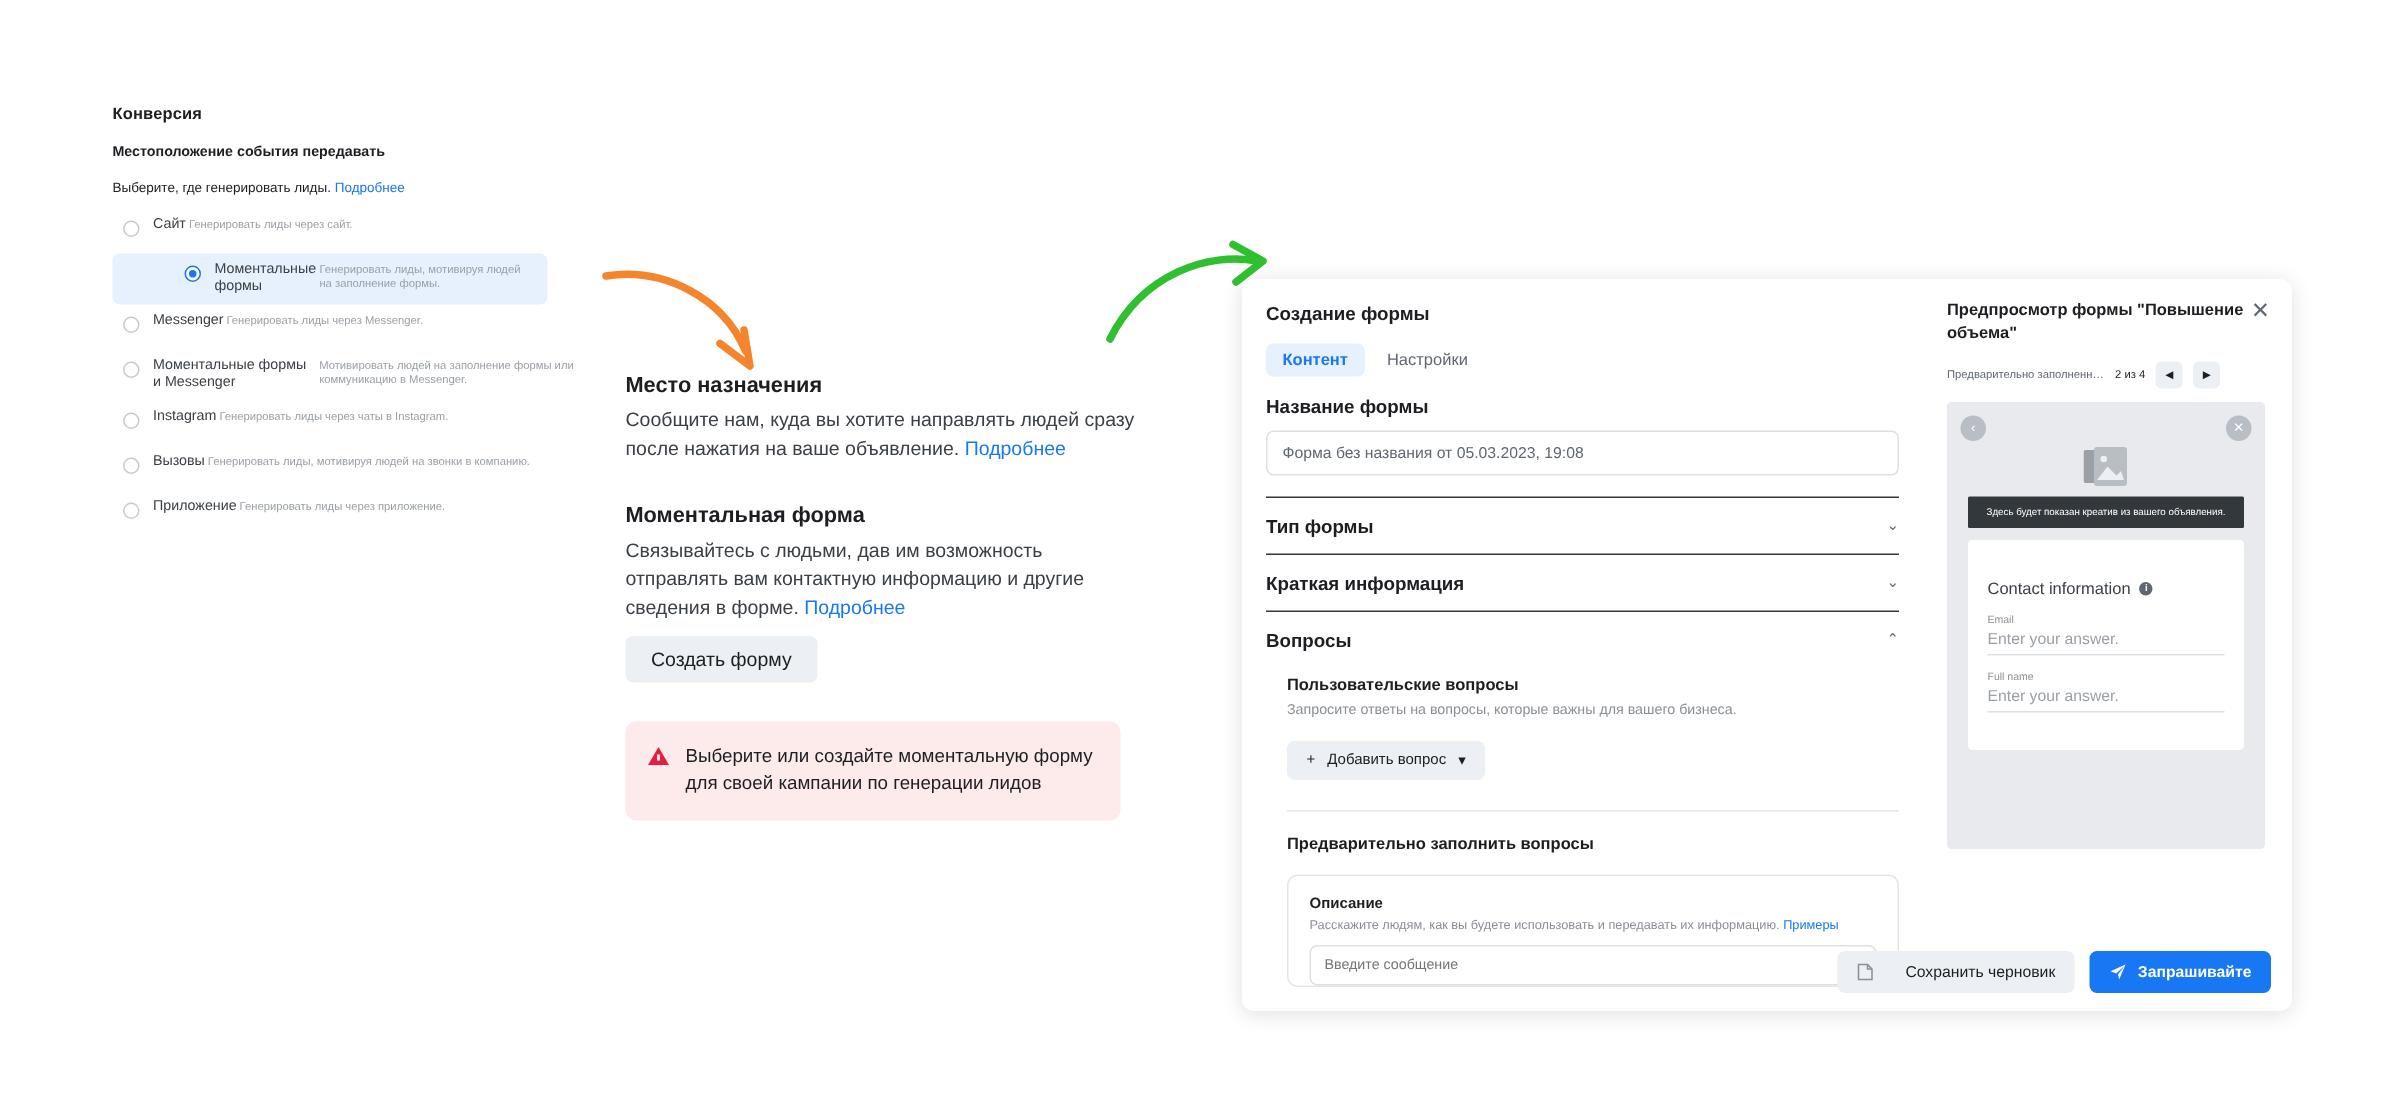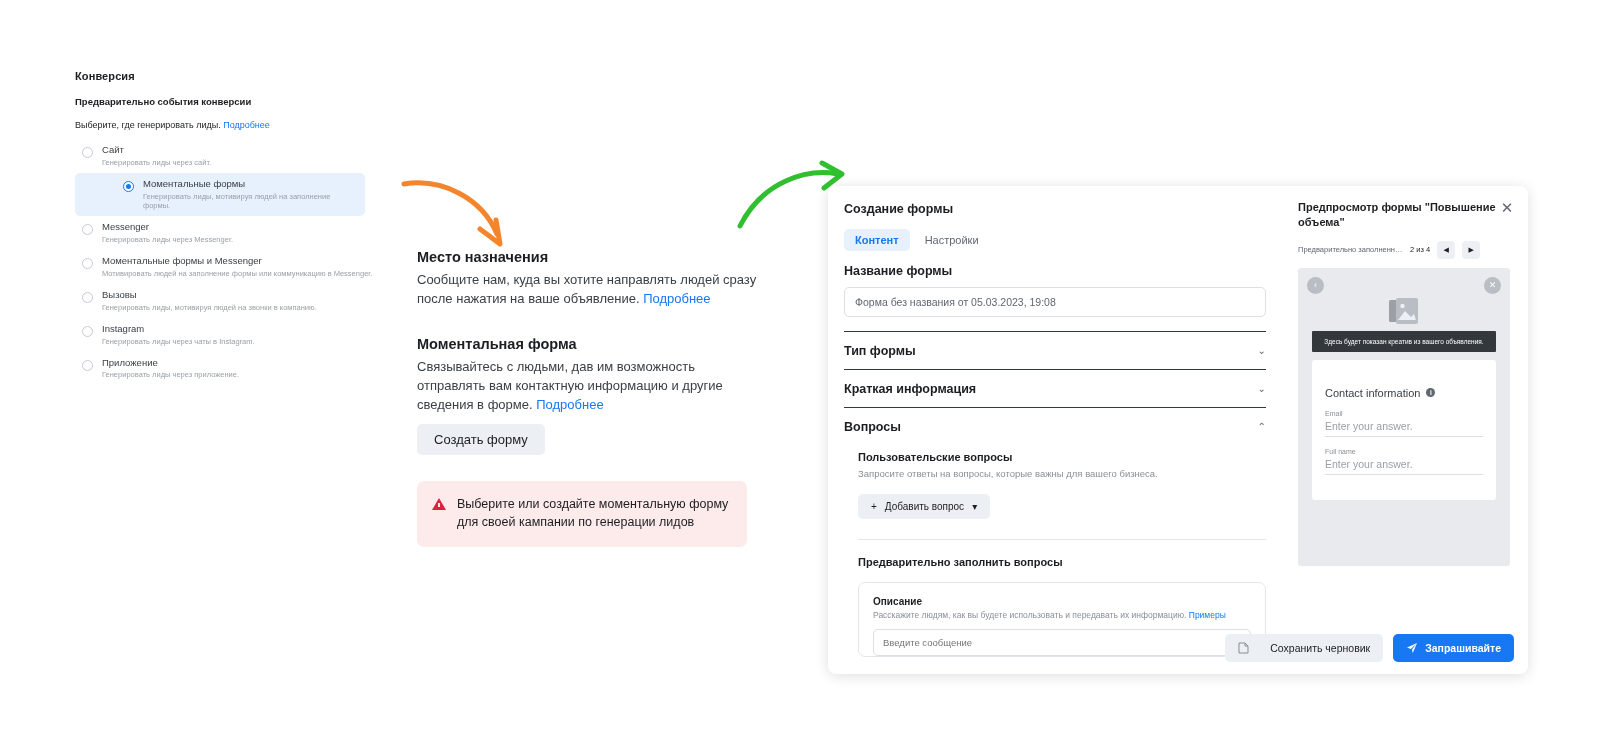--- a/index.html
+++ b/index.html
@@ -27,21 +27,21 @@
   .radio-dot {
     width: 11px; height: 11px; border-radius: 50%;
     border: 1.3px solid #c7cbd1; background:#fff; flex: 0 0 auto; margin-top: 2px;
     position: relative;
   }
   .radio-dot.on { border-color:#1877f2; }
   .radio-dot.on::after {
     content:""; position:absolute; left:2px; top:2px;
     width:5px; height:5px; border-radius:50%; background:#1877f2;
   }
-  .radio-txt { display:flex; flex-direction:column; gap:2px; }
+  .radio-txt { display:flex; gap:2px; }
   .radio-label { font-size: 9.5px; color:#3b4046; line-height: 1.15; }
   .radio-desc { font-size: 7.5px; color:#9aa0a6; line-height: 1.2; }
 
   
   .mid-col { position: absolute; left: 417px; top: 248px; width: 340px; }
   .mid-h { font-size: 14.5px; font-weight: 700; color:#1c1e21; margin: 0 0 5px; line-height: 1.25; }
   .mid-p { font-size: 13px; color:#3b4046; line-height: 1.45; margin: 0; }
   .mid-p a, .link { color:#1877f2; text-decoration:none; }
   .mid-gap { height: 26px; }
   .create-form-btn {
@@ -167,21 +167,21 @@
   
   .arrow { position:absolute; pointer-events:none; }
 </style>
 </head>
 <body>
 
 <div class="canvas">
 
   <div class="left-col">
     <div class="lc-title">Конверсия</div>
-    <div class="lc-sub">Предварительно события конверсии</div>
+    <div class="lc-sub">Местоположение события передавать</div>
     <div class="lc-hint">
       <span>Выберите, где генерировать лиды.</span>
       <a href="#">Подробнее</a>
     </div>
     <div id="radio-list">
         <div class="radio-row">
           <div class="radio-dot"></div>
           <div class="radio-txt">
             <div class="radio-label">Сайт</div>
             <div class="radio-desc">Генерировать лиды через сайт.</div>
@@ -204,29 +204,29 @@
         <div class="radio-row">
           <div class="radio-dot"></div>
           <div class="radio-txt">
             <div class="radio-label">Моментальные формы и Messenger</div>
             <div class="radio-desc">Мотивировать людей на заполнение формы или коммуникацию в Messenger.</div>
           </div>
         </div>
         <div class="radio-row">
           <div class="radio-dot"></div>
           <div class="radio-txt">
+            <div class="radio-label">Instagram</div>
+            <div class="radio-desc">Генерировать лиды через чаты в Instagram.</div>
+          </div>
+        </div>
+        <div class="radio-row">
+          <div class="radio-dot"></div>
+          <div class="radio-txt">
             <div class="radio-label">Вызовы</div>
             <div class="radio-desc">Генерировать лиды, мотивируя людей на звонки в компанию.</div>
-          </div>
-        </div>
-        <div class="radio-row">
-          <div class="radio-dot"></div>
-          <div class="radio-txt">
-            <div class="radio-label">Instagram</div>
-            <div class="radio-desc">Генерировать лиды через чаты в Instagram.</div>
           </div>
         </div>
         <div class="radio-row">
           <div class="radio-dot"></div>
           <div class="radio-txt">
             <div class="radio-label">Приложение</div>
             <div class="radio-desc">Генерировать лиды через приложение.</div>
           </div>
         </div>
       </div>

